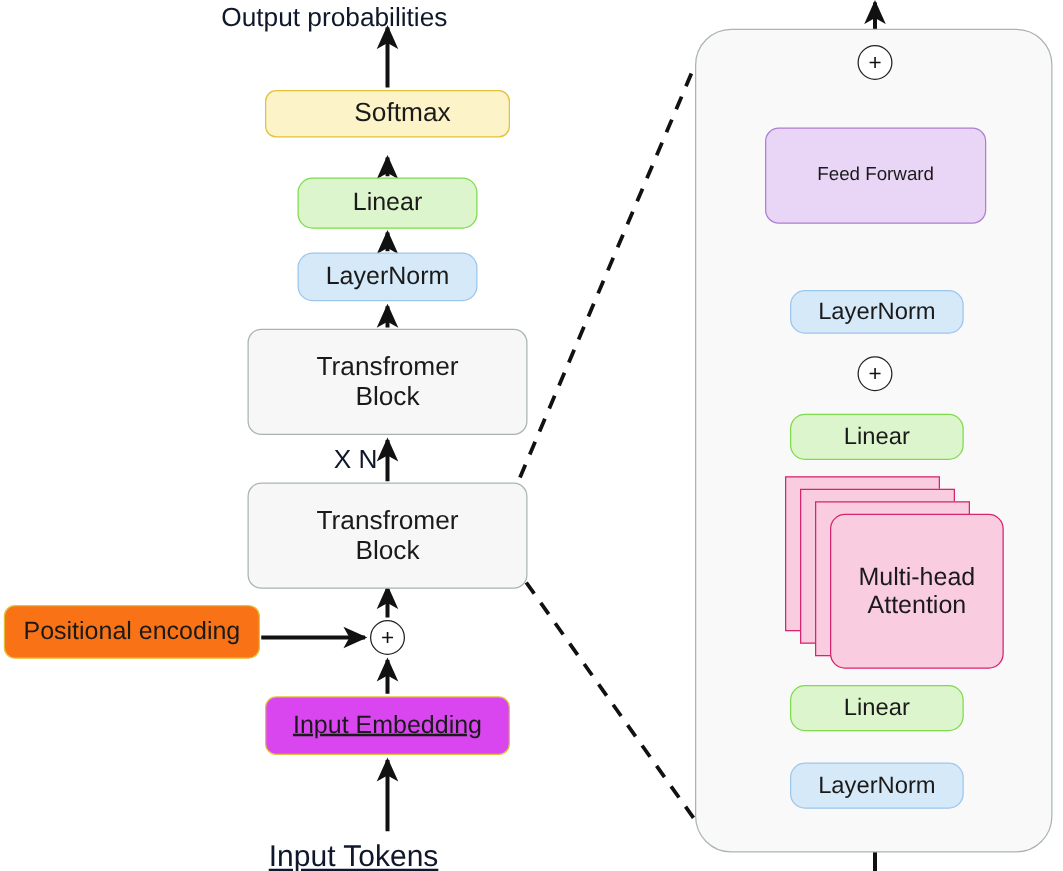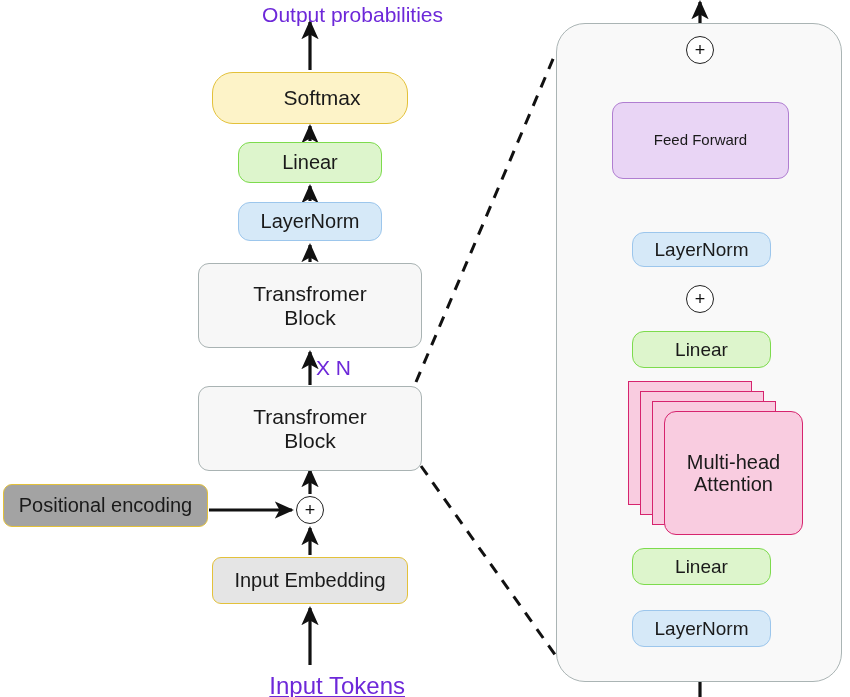--- a/index.html
+++ b/index.html
@@ -30,63 +30,64 @@
     align-items: center;
     justify-content: center;
     text-align: center;
     color: #1a1a1a;
     line-height: 1.12;
     white-space: pre-line;
     border-radius: 12px;
   }
   .lbl {
     position: absolute;
-    color: #6d28d9;
-    text-align: right;
+    color: #0f172a;
+    text-align: left;
     white-space: nowrap;
   }
 
   
   #out-prob-label { left: 177px; top: 3px; width: 266px; font-size: 21px; }
   #softmax-box {
-    left: 212px; top: 72px; width: 196px; height: 52px;
-    background: #fdf3c8; border: 1.6px solid #e3c13a; border-radius: 21px;
+    left: 212px; top: 72px; width: 196px; height: 38px;
+    background: #fdf3c8; border: 1.6px solid #e3c13a; border-radius: 9px;
     font-size: 21px;
     padding-left: 24px;
   }
   #linear-top-box {
     left: 238px; top: 142px; width: 144px; height: 41px;
     background: #ddf5cc; border: 1.5px solid #7ddb4d;
     font-size: 20px;
   }
   #layernorm-top-box {
     left: 238px; top: 202px; width: 144px; height: 39px;
     background: #d6e9f8; border: 1.3px solid #9cc6ec;
     font-size: 20px;
   }
   #tblock-upper {
     left: 198px; top: 263px; width: 224px; height: 85px;
     background: #f7f7f7; border: 1.5px solid #a9b3b3; border-radius: 11px;
     font-size: 21px;
   }
-  #xn-label { left: 241px; top: 356px; width: 110px; font-size: 21px; }
+  #xn-label { left: 267px; top: 356px; width: 110px; font-size: 21px; }
   #tblock-lower {
     left: 198px; top: 386px; width: 224px; height: 85px;
     background: #f7f7f7; border: 1.5px solid #a9b3b3; border-radius: 11px;
     font-size: 21px;
   }
   #posenc-box {
     left: 3px; top: 484px; width: 205px; height: 43px;
-    background: #a3a3a3; border: 1.6px solid #e3c13a; border-radius: 9px;
+    background: #f97316; border: 1.6px solid #e3c13a; border-radius: 9px;
     font-size: 20px;
   }
   #inemb-box {
     left: 212px; top: 557px; width: 196px; height: 47px;
-    background: #e5e5e5; border: 1.6px solid #e3c13a; border-radius: 9px;
-    font-size: 20px;
+    background: #d946ef; border: 1.6px solid #e3c13a; border-radius: 9px;
+    font-size: 20px;
+    text-decoration: underline;
   }
   #in-tokens-label { left: 215px; top: 672px; width: 190px; font-size: 24px; text-decoration: underline; }
 
   
   #block-panel {
     position: absolute;
     left: 556px; top: 23px; width: 284px; height: 657px;
     background: #f9f9f9; border: 1.4px solid #aab4b4; border-radius: 29px;
   }
   #feedforward-box {

